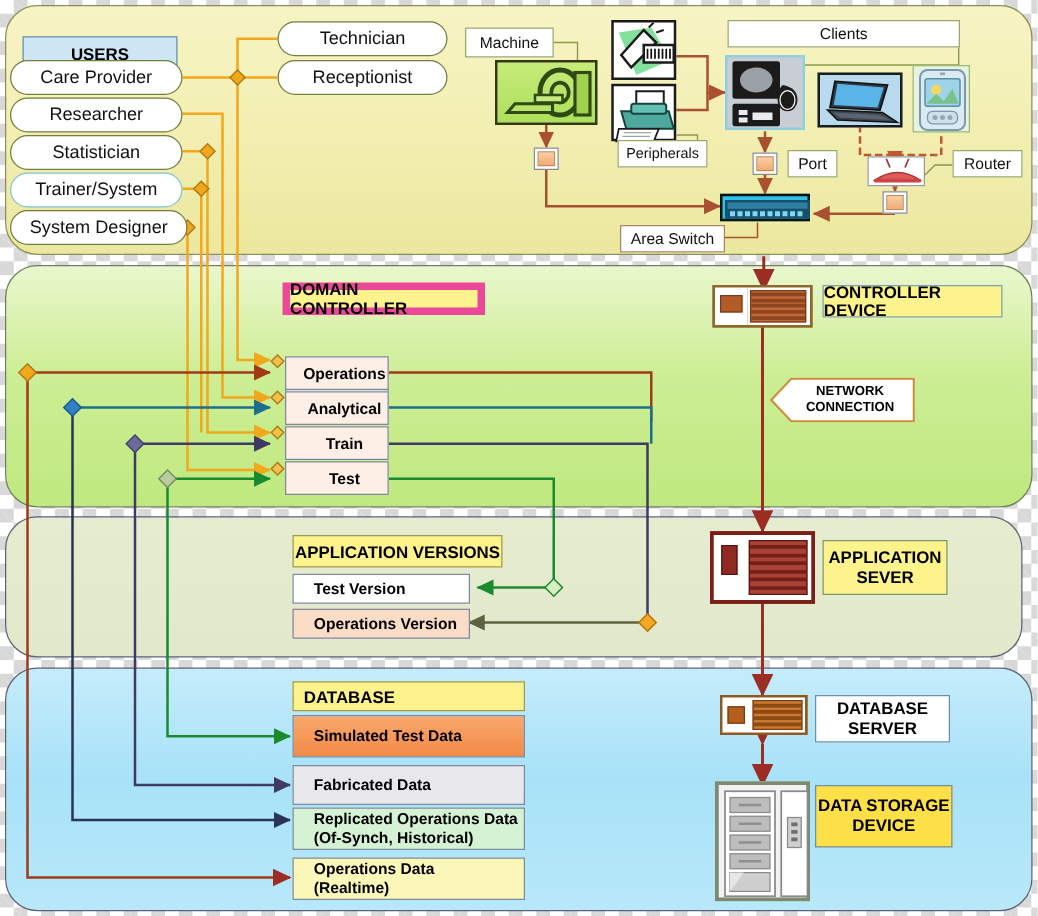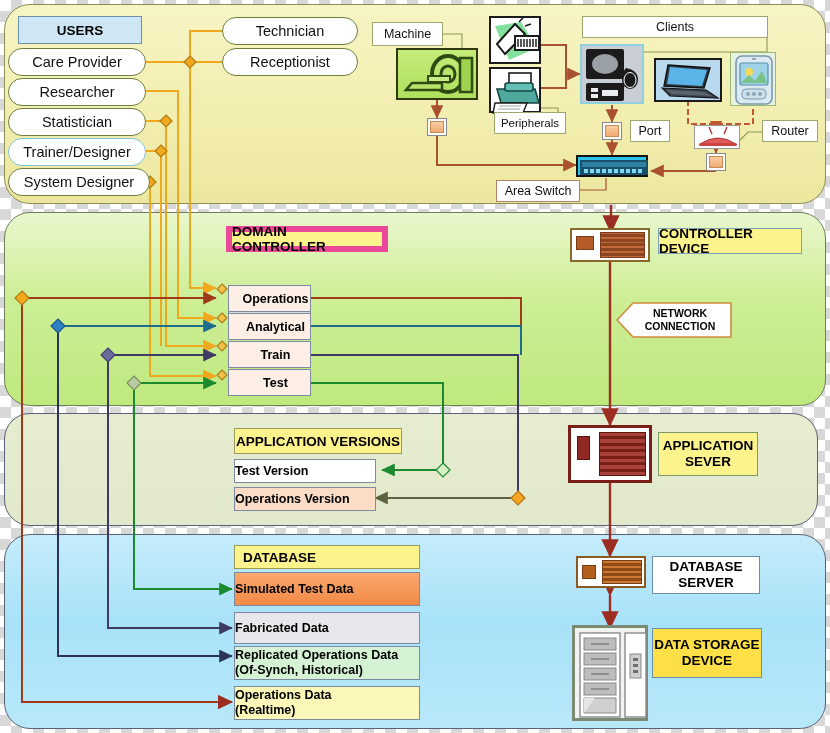--- a/index.html
+++ b/index.html
@@ -40,21 +40,21 @@
   .hdr{position:absolute;box-sizing:border-box;display:flex;
      align-items:center;justify-content:center;font-weight:bold;
      font-size:13.5px;color:#000;}
 
   .lbl{position:absolute;box-sizing:border-box;background:#fff;
      border:1px solid #9aa86c;display:flex;align-items:center;
      justify-content:center;font-size:12.5px;color:#111;white-space:nowrap;}
 
   .rowbox{position:absolute;box-sizing:border-box;
      border:1px solid #7d8aa0;display:flex;align-items:center;
-     font-weight:bold;font-size:12.5px;color:#000;padding-left:0;}
+     font-weight:bold;font-size:12.5px;color:#000;padding-left:16px;}
   .rowbox.ctr{justify-content:center;padding-left:12px;}
 
   
   #wires{position:absolute;left:0;top:0;width:830px;height:733px;
      pointer-events:none;overflow:visible;}
 
   
   .dev{position:absolute;box-sizing:border-box;}
 
   .srv{box-sizing:border-box;display:flex;}
@@ -211,26 +211,26 @@
       <polygon points="22,291 29,298 22,305 15,298" fill="#f2a81d" stroke="#b07a10"></polygon>
       <polygon points="58,319 65,326 58,333 51,326" fill="#2f7fc4" stroke="#1d5a90"></polygon>
       <polygon points="108,348 115,355 108,362 101,355" fill="#6b6a9c" stroke="#42406e"></polygon>
       <polygon points="134,376 141,383 134,390 127,383" fill="#b9cca0" stroke="#7c8d62"></polygon>
 
       <polygon points="443,463 450,470 443,477 436,470" fill="#d6f0c4" stroke="#1b8a2e"></polygon>
       <polygon points="518,491 525,498 518,505 511,498" fill="#f5a623" stroke="#b5740d"></polygon>
     </g>
   </svg>
 
-  <div class="hdr" id="users-header" style="left:18px;top:16px;width:124px;height:28px;background:#cfe7f5;border:1.4px solid #6b8fa8;">USERS</div>
+  <div class="hdr" id="users-header" style="left:18px;top:29px;width:124px;height:28px;background:#cfe7f5;border:1.4px solid #6b8fa8;">USERS</div>
 
   <div class="pill" style="left:8px;top:48px;width:138px;height:28px;">Care Provider</div>
   <div class="pill" style="left:8px;top:78px;width:138px;height:28px;">Researcher</div>
   <div class="pill" style="left:8px;top:108px;width:138px;height:28px;">Statistician</div>
-  <div class="pill blue-outline" style="left:8px;top:138px;width:138px;height:28px;">Trainer/Designer</div>
+  <div class="pill blue-outline" style="left:8px;top:138px;width:138px;height:28px;">Trainer/System</div>
   <div class="pill" style="left:8px;top:168px;width:142px;height:28px;">System Designer</div>
 
   <div class="pill" style="left:222px;top:17px;width:136px;height:28px;">Technician</div>
   <div class="pill" style="left:222px;top:48px;width:136px;height:28px;">Receptionist</div>
 
   <div class="lbl" style="left:372px;top:22px;width:71px;height:24px;">Machine</div>
   <div class="dev" id="machine-icon" style="left:396px;top:48px;width:82px;height:52px;background:linear-gradient(180deg,#c6eb7a,#aee05c);border:2px solid #2f3a10;">
     <svg viewBox="0 0 82 52" width="82" height="52">
       <ellipse cx="50" cy="24" rx="16" ry="18" fill="none" stroke="#2f4a12" stroke-width="4"></ellipse>
       <ellipse cx="50" cy="24" rx="7" ry="8" fill="#b9e46a" stroke="#2f4a12" stroke-width="3"></ellipse>

